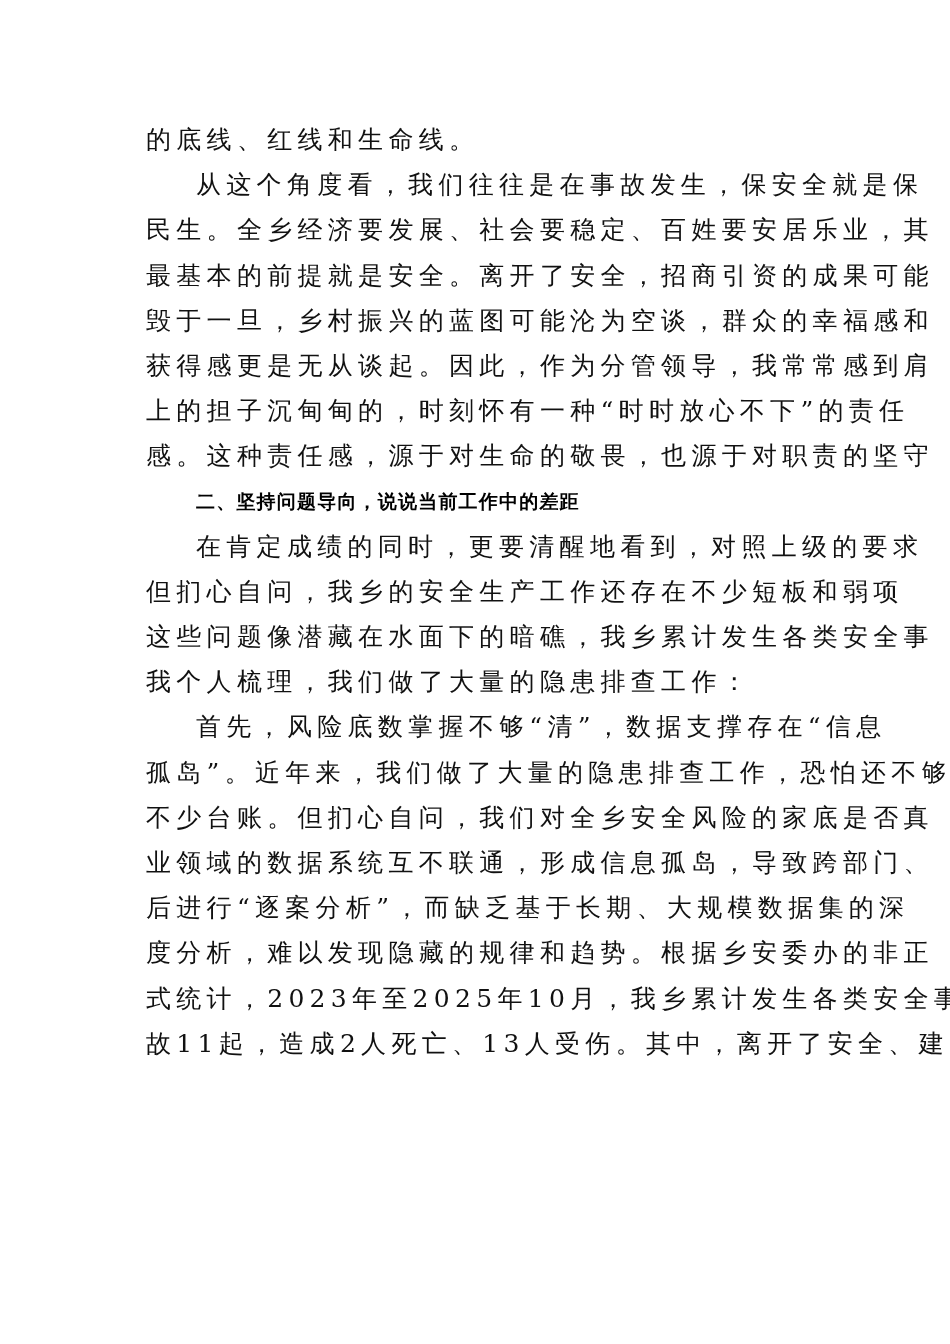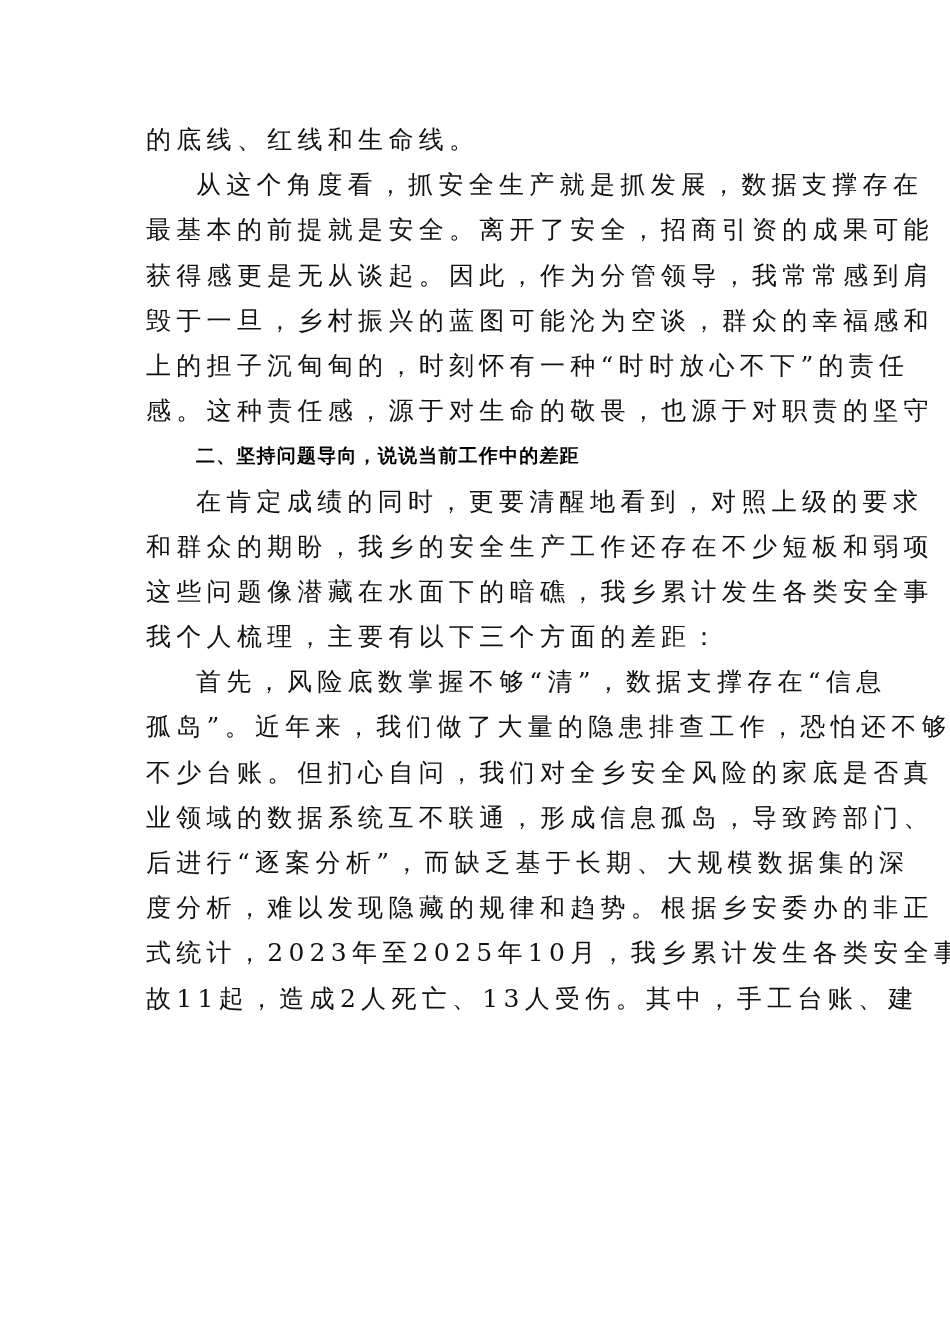--- a/index.html
+++ b/index.html
@@ -53,33 +53,34 @@
       padding-left: 50px;
       color: #000000;
     }
   </style>
 </head>
 <body>
 
 <div class="page">
   <div class="text-block">
     <div class="line last">的底线、红线和生命线。</div>
-    <div class="line indent">从这个角度看，抓安全生产就是抓发展，数据支撑存在</div>
+    <div class="line indent">从这个角度看，我们往往是在事故发生，保安全就是保</div>
+    <div class="line">民生。全乡经济要发展、社会要稳定、百姓要安居乐业，其</div>
     <div class="line">最基本的前提就是安全。离开了安全，招商引资的成果可能</div>
+    <div class="line">毁于一旦，乡村振兴的蓝图可能沦为空谈，群众的幸福感和</div>
     <div class="line">获得感更是无从谈起。因此，作为分管领导，我常常感到肩</div>
-    <div class="line">毁于一旦，乡村振兴的蓝图可能沦为空谈，群众的幸福感和</div>
     <div class="line">上的担子沉甸甸的，时刻怀有一种“时时放心不下”的责任</div>
     <div class="line">感。这种责任感，源于对生命的敬畏，也源于对职责的坚守</div>
     <div class="line heading">二、坚持问题导向，说说当前工作中的差距</div>
     <div class="line indent">在肯定成绩的同时，更要清醒地看到，对照上级的要求</div>
-    <div class="line">和群众的期盼，我乡的安全生产工作还存在不少短板和弱项</div>
+    <div class="line">但扪心自问，我乡的安全生产工作还存在不少短板和弱项</div>
     <div class="line">这些问题像潜藏在水面下的暗礁，我乡累计发生各类安全事</div>
-    <div class="line last">我个人梳理，主要有以下三个方面的差距：</div>
+    <div class="line last">我个人梳理，我们做了大量的隐患排查工作：</div>
     <div class="line indent">首先，风险底数掌握不够“清”，数据支撑存在“信息</div>
     <div class="line">孤岛”。近年来，我们做了大量的隐患排查工作，恐怕还不够</div>
     <div class="line">不少台账。但扪心自问，我们对全乡安全风险的家底是否真</div>
     <div class="line">业领域的数据系统互不联通，形成信息孤岛，导致跨部门、</div>
     <div class="line">后进行“逐案分析”，而缺乏基于长期、大规模数据集的深</div>
     <div class="line">度分析，难以发现隐藏的规律和趋势。根据乡安委办的非正</div>
     <div class="line">式统计，2023年至2025年10月，我乡累计发生各类安全事</div>
-    <div class="line">故11起，造成2人死亡、13人受伤。其中，手工台账、建</div>
+    <div class="line">故11起，造成2人死亡、13人受伤。其中，离开了安全、建</div>
   </div>
 </div>
 
 </body></html>

